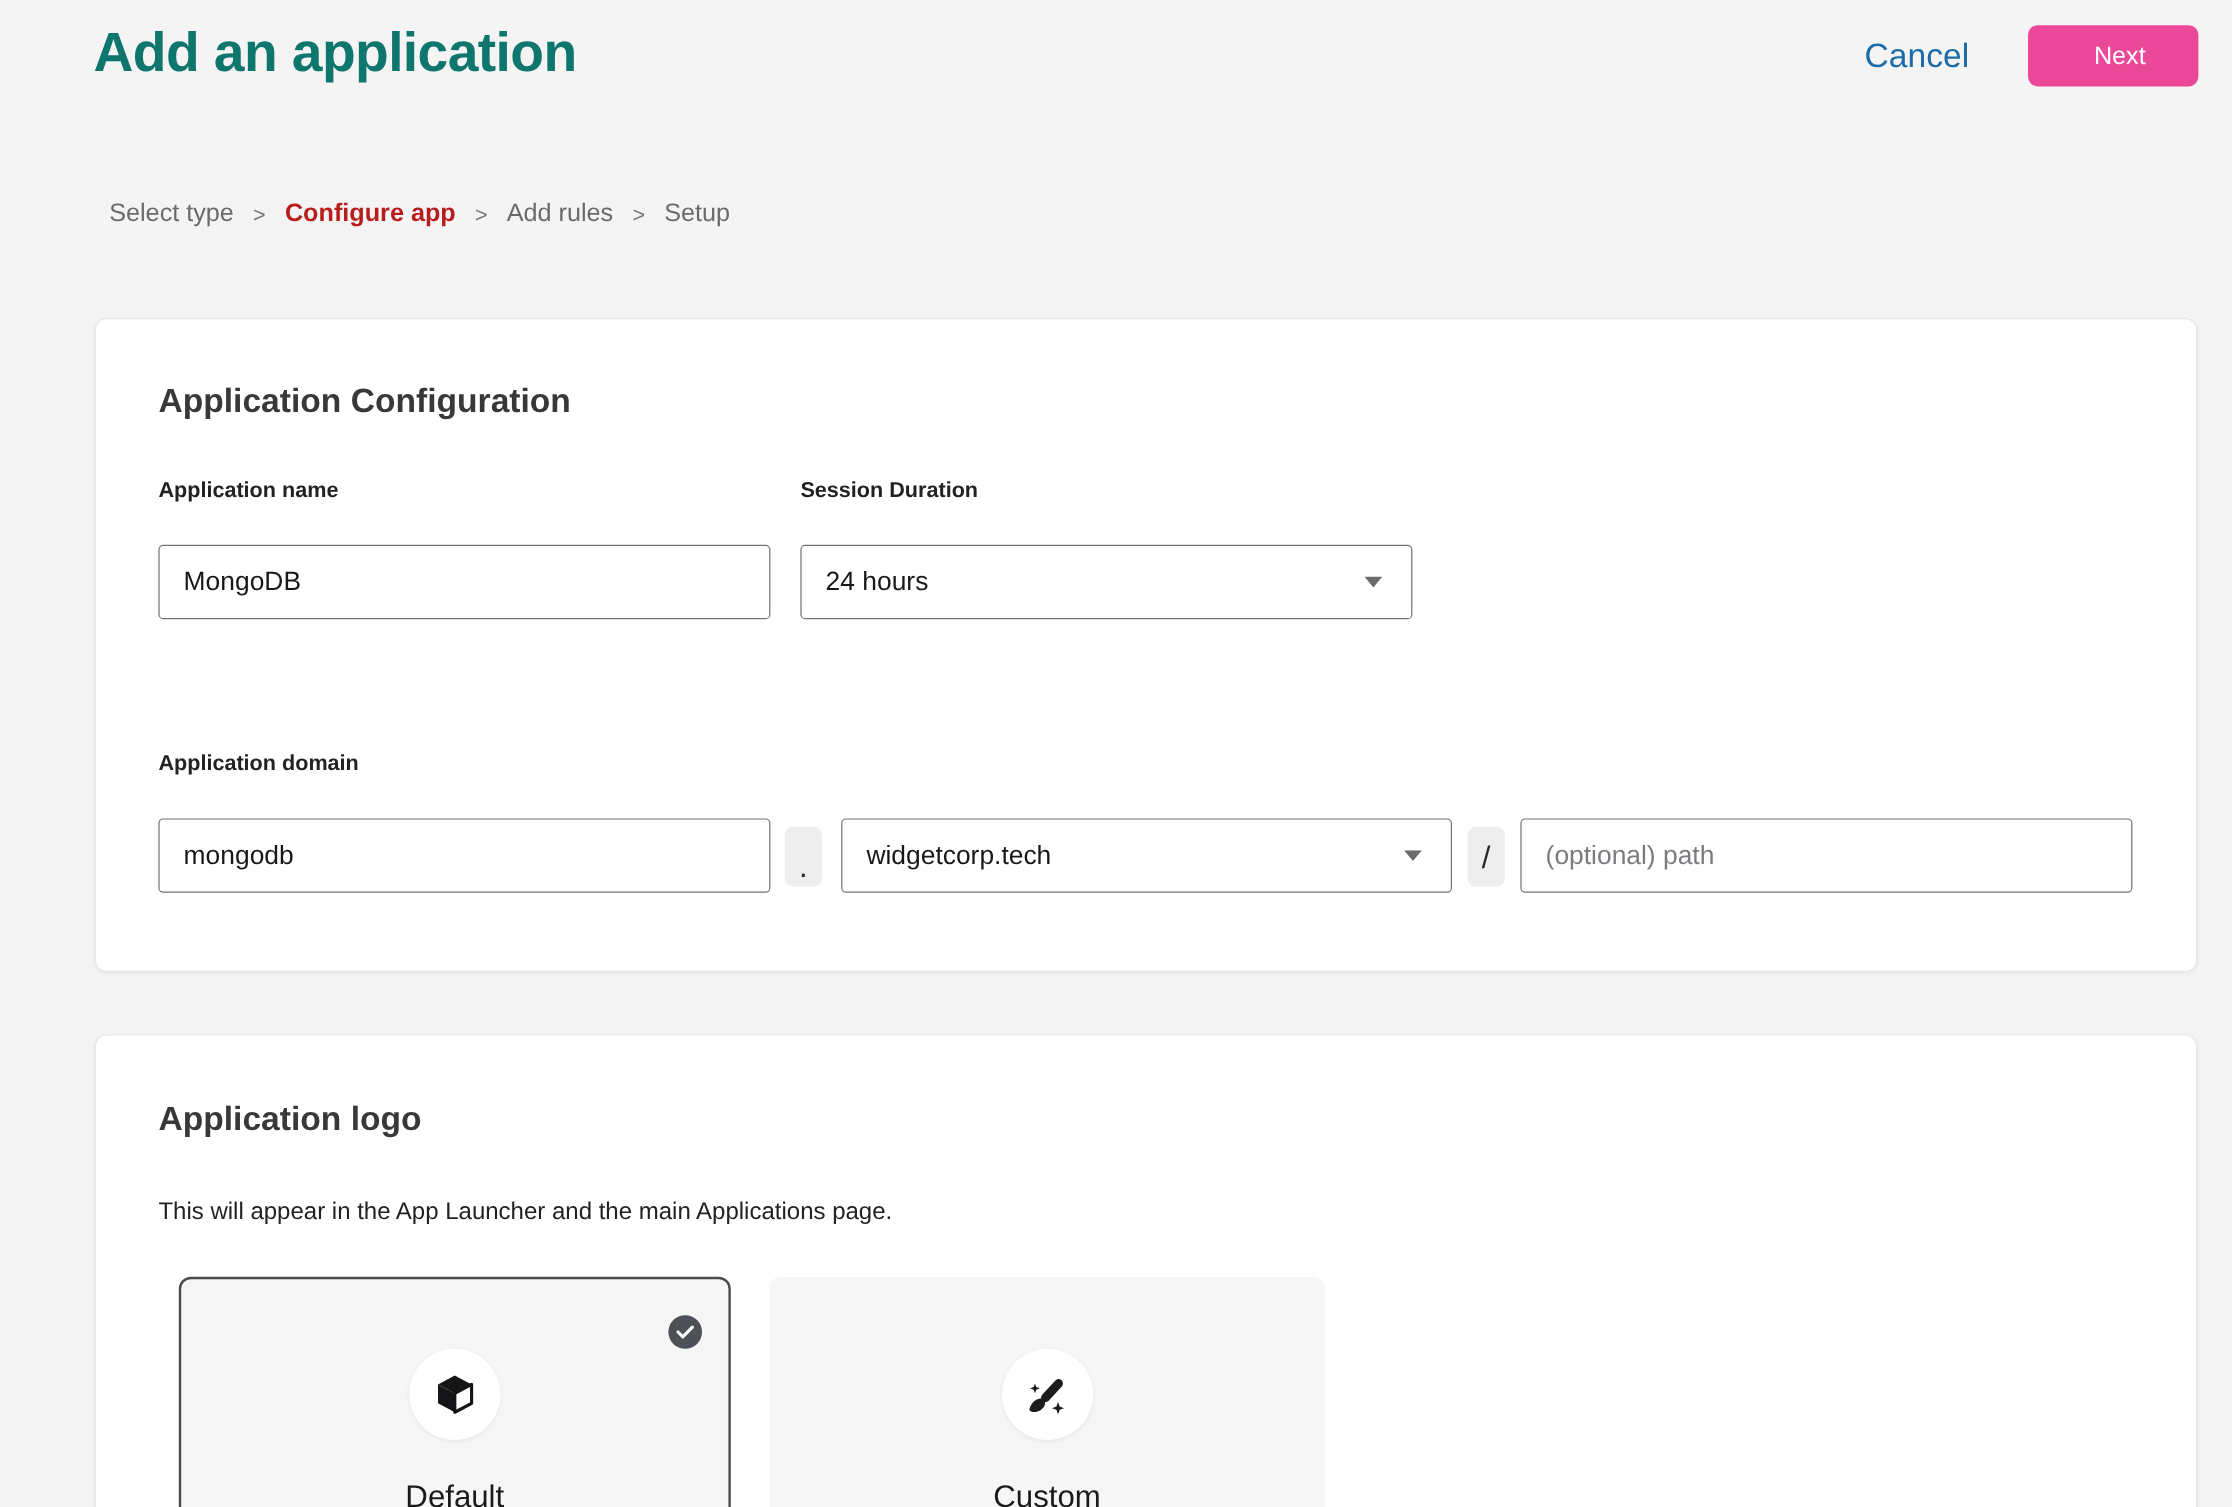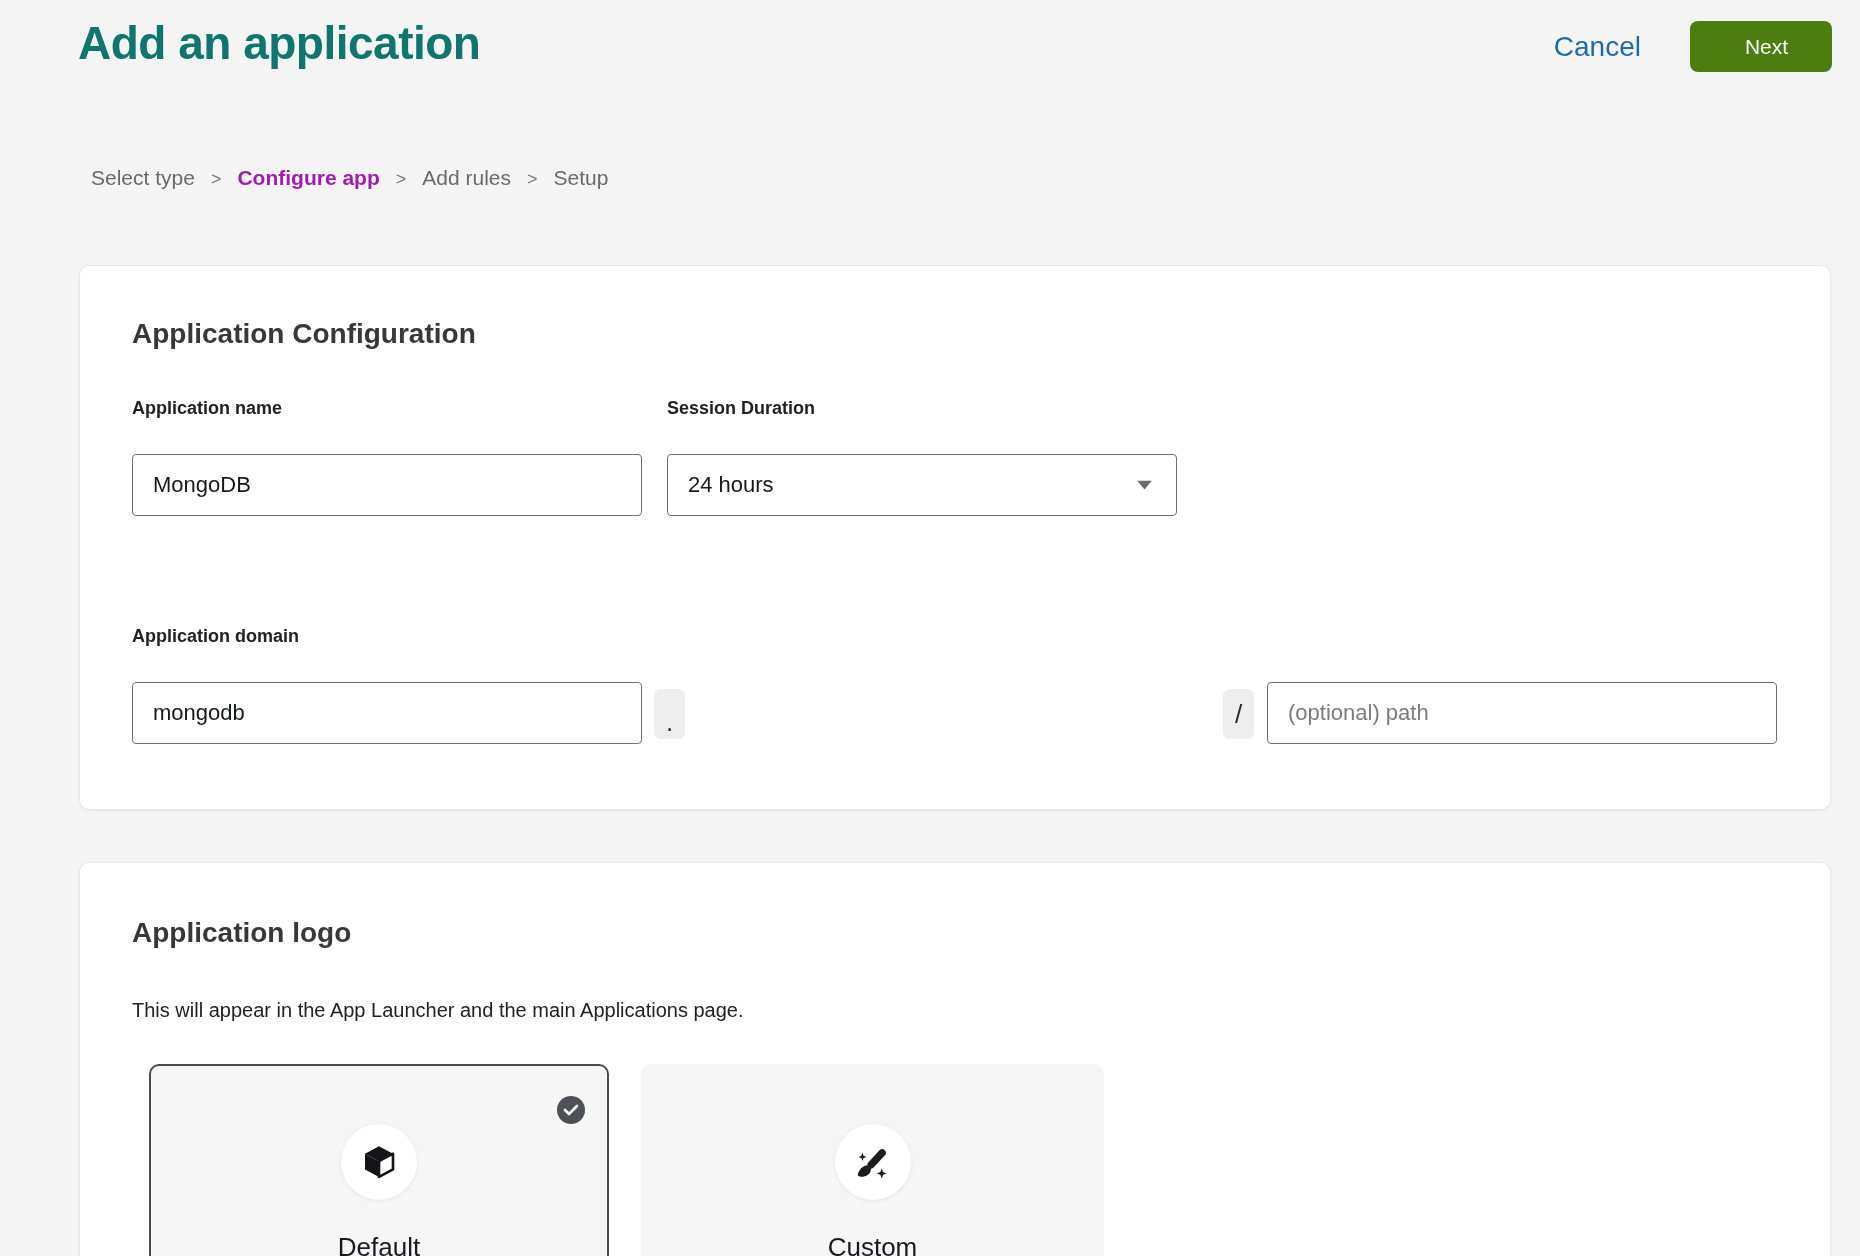--- a/index.html
+++ b/index.html
@@ -16,33 +16,33 @@
     position:absolute; left:78px; top:16px;
     font-size:46px; font-weight:700; letter-spacing:-0.5px; color:#0f766e;
   }
   .cancel-link {
     position:absolute; right:219px; top:31px;
     font-size:28px; color:#1c6ca9; cursor:pointer; text-decoration:none;
   }
   .next-btn {
     position:absolute; right:28px; top:21px;
     width:142px; height:51px;
-    background:#4d7c0f; color:#ffffff;
+    background:#ec4899; color:#ffffff;
     border:none; border-radius:8px;
     font-size:21px; font-family:inherit; cursor:pointer;padding-left:11px;
   }
 
   
   .breadcrumb {
     position:absolute; left:91px; top:166px;
     display:flex; align-items:flex-end; gap:16px;
     font-size:21px; color:#6a6a6d;
   }
   .breadcrumb .sep { font-size:18px; color:#77777a; }
-  .breadcrumb .crumb.active { color:#a21caf; font-weight:700; }
+  .breadcrumb .crumb.active { color:#b91c1c; font-weight:700; }
 
   
   .card {
     position:absolute; left:79px; width:1752px;
     background:#ffffff;
     border:1px solid #e7e7e9; border-radius:10px;
     box-shadow:0 1px 3px rgba(0,0,0,0.05);
   }
   .card-config { top:265px; height:545px; }
   .card-logo   { top:862px; height:520px; }
@@ -151,20 +151,26 @@
     <svg class="caret" width="15" height="9" viewBox="0 0 15 9">
         <polygon points="0,0 15,0 7.5,9" fill="#6b6b6e"></polygon>
       </svg>
   </div>
 
   <label class="field-label label-domain">Application domain</label>
   <input class="text-input input-subdomain" type="text" value="mongodb" style="">
   <div class="sep-chip chip-dot">
       <span>.</span>
     </div>
+  <div class="select-box select-domain">
+    <span>widgetcorp.tech</span>
+    <svg class="caret" width="15" height="9" viewBox="0 0 15 9">
+        <polygon points="0,0 15,0 7.5,9" fill="#6b6b6e"></polygon>
+      </svg>
+  </div>
   <div class="sep-chip chip-slash">
       <span>/</span>
     </div>
   <input class="text-input input-path" type="text" placeholder="(optional) path" style="">
 </section>
 
 <section class="card card-logo">
   <h2 class="card-heading">Application logo</h2>
   <p class="logo-desc">This will appear in the App Launcher and the main Applications page.</p>
 

